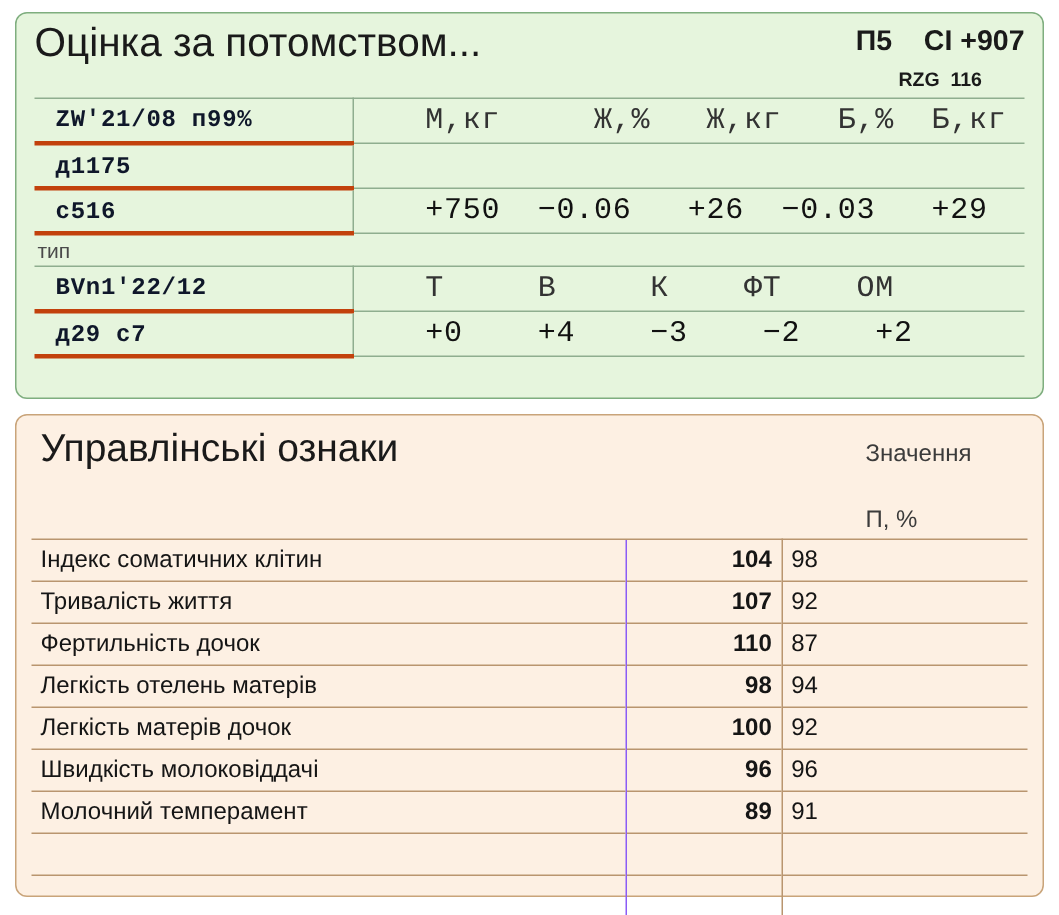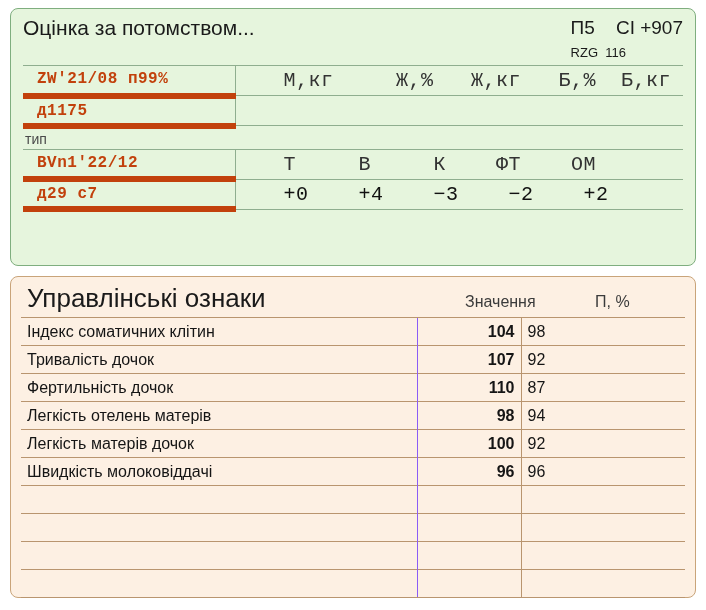--- a/index.html
+++ b/index.html
@@ -26,28 +26,29 @@
     background: #e6f5dd;
     padding: 6px 12px 10px 12px;
     height: 258px;
   }
   .green-header {
     display: flex;
     align-items: flex-start;
     justify-content: space-between;
   }
   .green-title {
-    font-size: 21px;
+    font-size: 27px;
     color: #1a1a1a;
     line-height: 26px;
     white-space: nowrap;
   }
   .green-header-right {
-    text-align: left;
+    text-align: center;
     line-height: 25px;
+    font-weight: bold;
   }
   .green-hr-line1 {
     font-size: 19px;
     color: #1a1a1a;
     white-space: pre;
   }
   .green-hr-line2 {
     font-size: 13px;
     color: #1a1a1a;
     white-space: pre;
@@ -69,24 +70,24 @@
     vertical-align: middle;
   }
   .grow {
     height: 30px;
   }
   .cell-label {
     width: 212px;
     font-family: "Liberation Mono", monospace;
     font-size: 16px;
     font-weight: bold;
-    color: #c2410c;
+    color: #0f172a;
     padding-left: 14px !important;
     border-right: 1px solid #8fae8f;
-    border-bottom: 6px solid #c2410c;
+    border-bottom: 3px solid #c2410c;
     box-sizing: border-box;
     letter-spacing: 0.5px;
   }
   .cell-vals {
     font-family: "Liberation Mono", monospace;
     font-size: 20px;
     color: #111;
     border-bottom: 1px solid #8fae8f;
     box-sizing: border-box;
     white-space: pre;
@@ -123,20 +124,21 @@
   }
   .cream-title {
     font-size: 26px;
     color: #1a1a1a;
   }
   .cream-head-cols {
     display: flex;
     gap: 26px;
     font-size: 16px;
     color: #3b3b3b;
+    flex-direction: column;
   }
   .ch-val { width: 104px; text-align: left; }
   .ch-pct { width: 86px; text-align: left; }
 
   table.cream-tbl {
     border-collapse: collapse;
     width: 100%;
     table-layout: fixed;
     margin-top: 1px;
   }
@@ -181,20 +183,24 @@
     <table class="green-tbl">
       <tbody>
           <tr class="grow topline">
         <td class="cell-label">ZW'21/08 п99%</td>
         <td class="cell-vals heads">М,кг     Ж,%   Ж,кг   Б,%  Б,кг</td>
       </tr>
       <tr class="grow">
         <td class="cell-label">д1175</td>
         <td class="cell-vals"></td>
       </tr>
+      <tr class="grow">
+        <td class="cell-label">с516</td>
+        <td class="cell-vals">+750  −0.06   +26  −0.03   +29</td>
+      </tr>
     </tbody>
       </table>
 
     <div class="section-note">тип</div>
 
     <table class="green-tbl">
       <tbody>
           <tr class="grow topline">
         <td class="cell-label">BVn1'22/12</td>
         <td class="cell-vals heads">Т     В     К    ФТ    ОМ</td>
@@ -217,21 +223,21 @@
     </div>
 
     <table class="cream-tbl">
       <tbody id="cream-body">
           <tr>
             <td class="c-name">Індекс соматичних клітин</td>
             <td class="c-val">104</td>
             <td class="c-pct">98</td>
           </tr>
           <tr>
-            <td class="c-name">Тривалість дочок</td>
+            <td class="c-name">Тривалість життя</td>
             <td class="c-val">107</td>
             <td class="c-pct">92</td>
           </tr>
           <tr>
             <td class="c-name">Фертильність дочок</td>
             <td class="c-val">110</td>
             <td class="c-pct">87</td>
           </tr>
           <tr>
             <td class="c-name">Легкість отелень матерів</td>
@@ -242,20 +248,25 @@
             <td class="c-name">Легкість матерів дочок</td>
             <td class="c-val">100</td>
             <td class="c-pct">92</td>
           </tr>
           <tr>
             <td class="c-name">Швидкість молоковіддачі</td>
             <td class="c-val">96</td>
             <td class="c-pct">96</td>
           </tr>
           <tr>
+            <td class="c-name">Молочний темперамент</td>
+            <td class="c-val">89</td>
+            <td class="c-pct">91</td>
+          </tr>
+          <tr>
             <td class="c-name"></td>
             <td class="c-val"></td>
             <td class="c-pct"></td>
           </tr>
           <tr>
             <td class="c-name"></td>
             <td class="c-val"></td>
             <td class="c-pct"></td>
           </tr>
           <tr>

